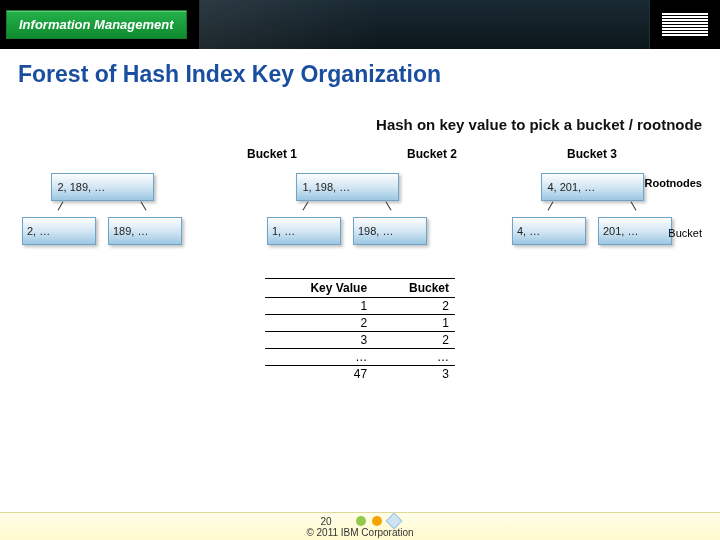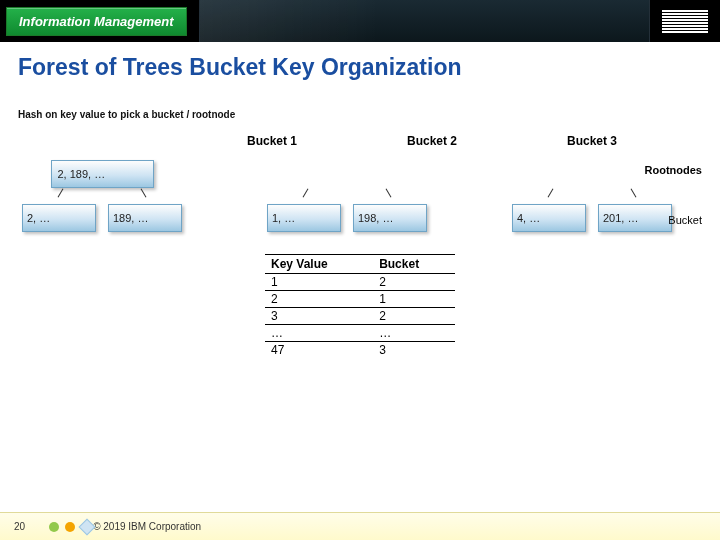--- a/index.html
+++ b/index.html
@@ -4,21 +4,21 @@
 <style>
   * { box-sizing: border-box; margin: 0; padding: 0; }
   body {
     width: 720px; height: 540px;
     font-family: Arial, Helvetica, sans-serif;
     background: #fff;
     position: relative;
     overflow: hidden;
   }
   .top-banner {
-    height: 42px;
+    height: 49px;
     background: #000;
     display: flex;
     align-items: center;
     justify-content: space-between;
     padding: 0 12px 0 6px;
   }
   .brand-badge {
     background: linear-gradient(#24b14a, #0f8a2f);
     color: #fff;
     font-weight: bold;
@@ -47,23 +47,23 @@
     font-size: 23px;
     font-weight: bold;
     padding: 12px 18px 6px 18px;
   }
   .content {
     position: relative;
     padding: 0 18px;
     height: 430px;
   }
   .hash-heading {
-    text-align: left;
-    font-weight: bold;
-    font-size: 10px;
+    text-align: right;
+    font-weight: bold;
+    font-size: 15px;
     color: #111;
     margin-top: 22px;
     margin-bottom: 14px;
   }
   .buckets-row {
     display: flex;
     justify-content: flex-end;
     padding: 0 30px 0 4px;
     font-size: 12px;
     font-weight: bold;
@@ -112,49 +112,50 @@
   }
   .connector {
     width: 160px; height: 10px; position: relative;
   }
   .connector::before, .connector::after {
     content: ""; position: absolute; top: 0; width: 1px; height: 10px; background: #333;
   }
   .connector::before { left: 38px; transform: rotate(30deg); }
   .connector::after { right: 38px; transform: rotate(-30deg); }
   .kv-table {
-    margin: 22px auto 0 auto;
+    margin: 33px auto 0 auto;
     border-collapse: collapse;
     font-size: 12px;
     width: 190px;
-    text-align: left;
+    text-align: right;
   }
   .kv-table th {
     border-top: 1px solid #000;
     border-bottom: 1px solid #000;
     padding: 2px 6px;
     font-weight: bold;
   }
   .kv-table td {
     border-bottom: 1px solid #000;
     padding: 1px 6px;
   }
   .kv-table tr:last-child td { border-bottom: none; }
   .footer {
     position: absolute;
     left: 0; bottom: 0;
     width: 720px; height: 28px;
     background: linear-gradient(#fffde9,#fffacc);
     border-top: 1px solid #e0da9a;
     display: flex;
     align-items: center;
-    justify-content: flex-start;
+    justify-content: center;
     padding: 0 14px;
     font-size: 10px;
     color: #333;
+    flex-direction: column;
   }
   .footer-deco {
     display:flex; align-items:center; gap:6px; margin-left: 24px;
   }
   .dot { width:10px; height:10px; border-radius:50%; }
   .dot.g { background:#93c94b; }
   .dot.o { background:#f4a400; }
   .sq { width:12px; height:12px; background:#cfe4f3; border:1px solid #9cc7e2; transform: rotate(45deg);}
   .footer-left { display:flex; align-items:center; }
 </style>
@@ -169,35 +170,41 @@
       <div class="bar"></div>
       <div class="bar"></div>
       <div class="bar"></div>
     <div class="bar"></div>
       <div class="bar"></div>
       <div class="bar"></div>
       <div class="bar"></div>
   </div>
 </div>
 
-<div class="slide-title">Forest of Trees Bucket Key Organization</div>
+<div class="slide-title">Forest of Hash Index Key Organization</div>
 
 <div class="content">
 
   <div class="hash-heading">Hash on key value to pick a bucket / rootnode</div>
 
   <div class="buckets-row">
     <div class="bucket-col">Bucket 1</div>
     <div class="bucket-col">Bucket 2</div>
     <div class="bucket-col">Bucket 3</div>
   </div>
 
   <div class="root-row">
     <div class="bucket-col">
         <div class="node-box">2, 189, …</div>
+      </div>
+    <div class="bucket-col">
+        <div class="node-box">1, 198, …</div>
+      </div>
+    <div class="bucket-col">
+        <div class="node-box">4, 201, …</div>
       </div>
     <div class="row-label">Rootnodes</div>
   </div>
 
   <div class="connector-row">
     <div class="connector"></div>
     <div class="connector"></div>
     <div class="connector"></div>
   </div>
 
@@ -252,14 +259,14 @@
 
 <div class="footer">
   <div class="footer-left">
     <span>20</span>
     <div class="footer-deco">
       <span class="dot g"></span>
       <span class="dot o"></span>
       <span class="sq"></span>
     </div>
   </div>
-  <span>© 2019 IBM Corporation</span>
+  <span>© 2011 IBM Corporation</span>
 </div>
 
 </body></html>

